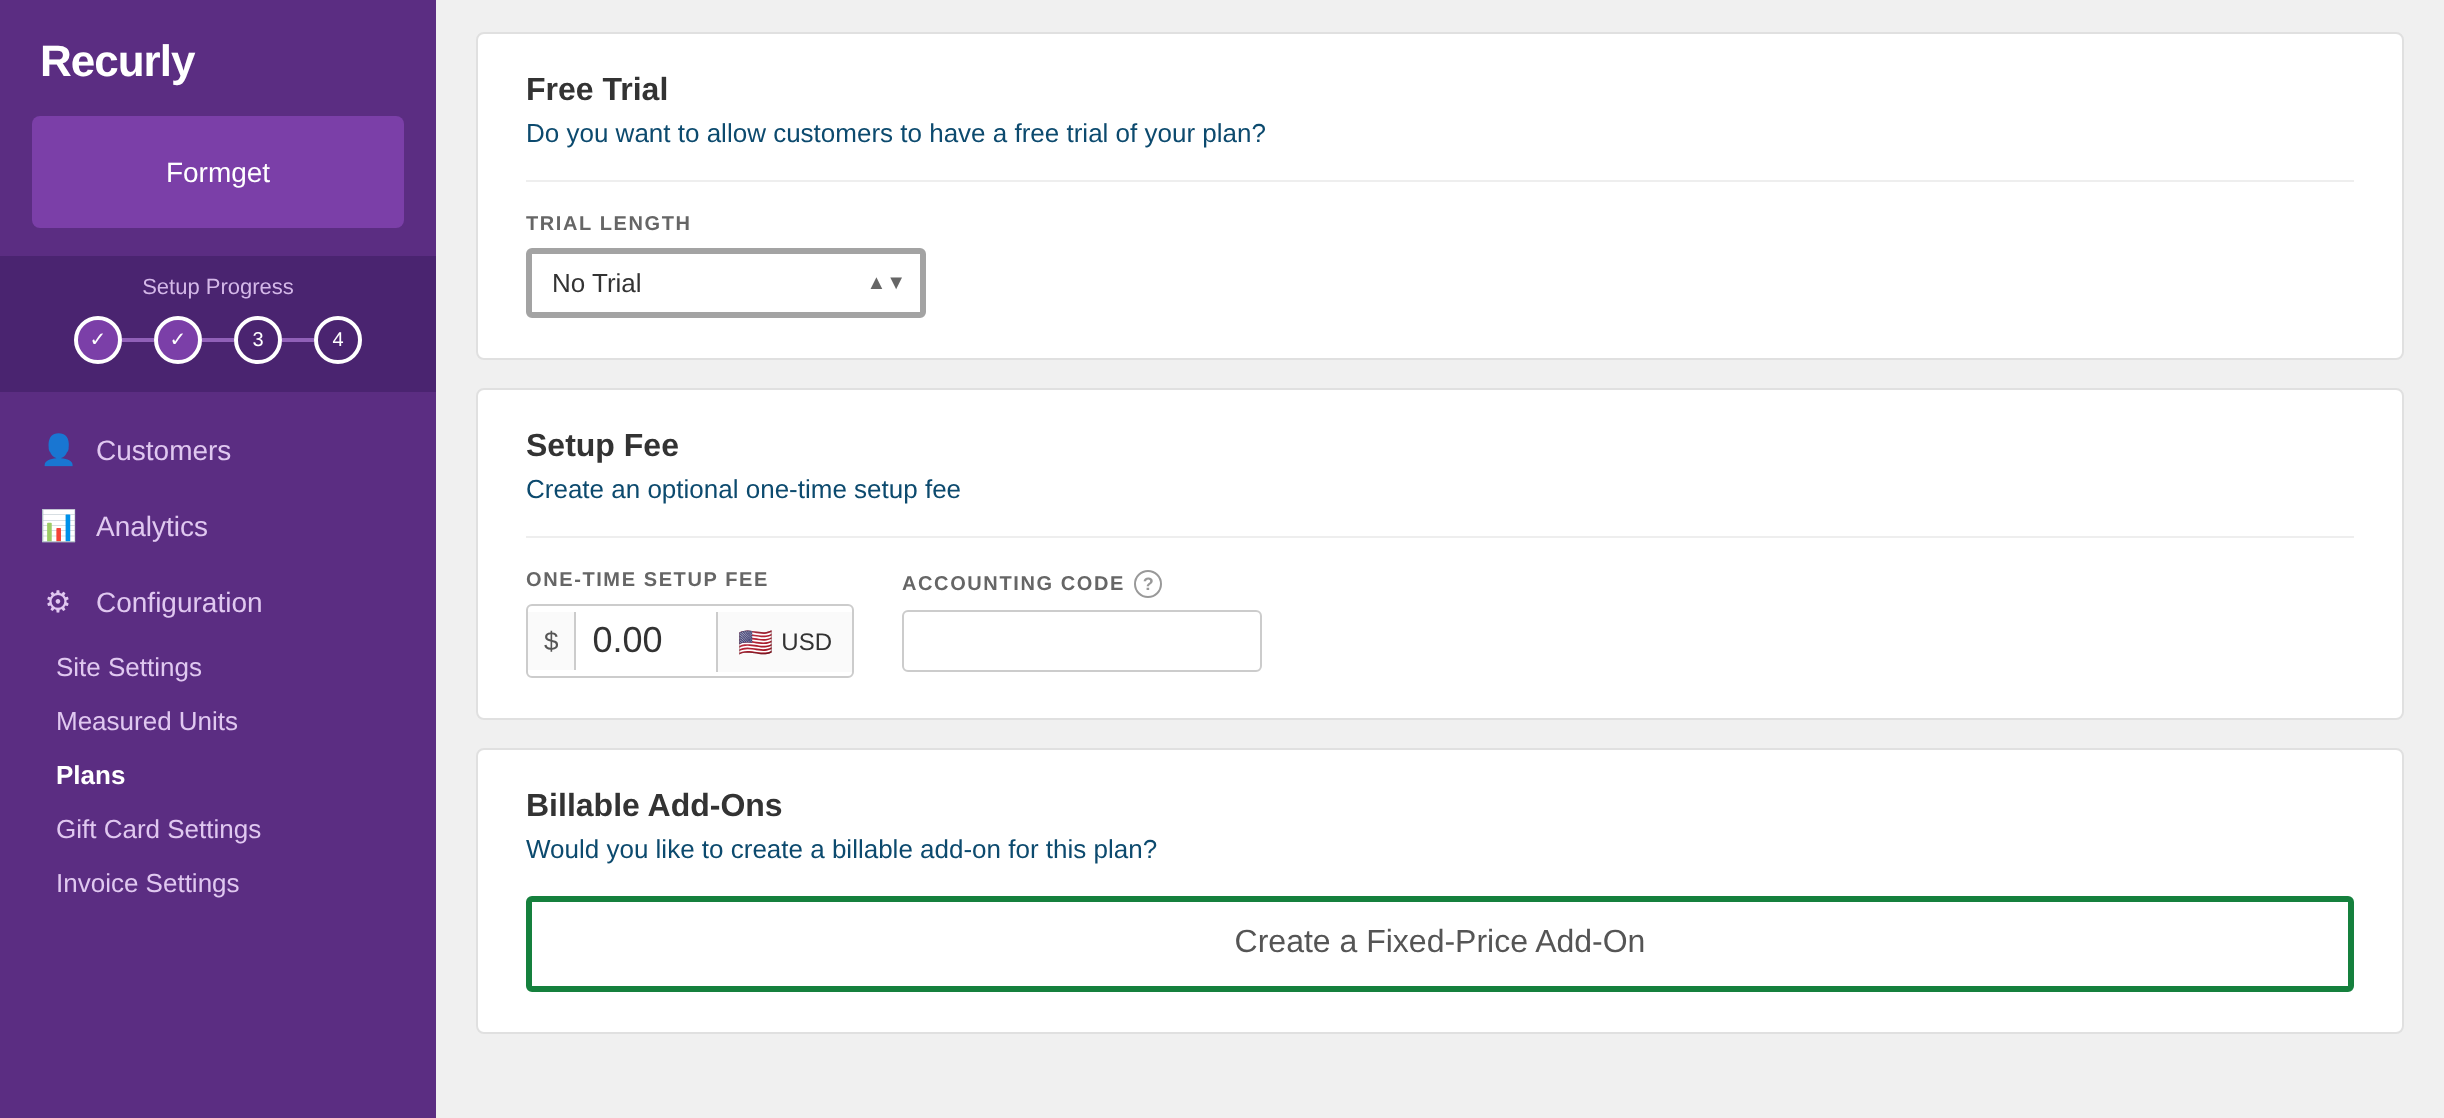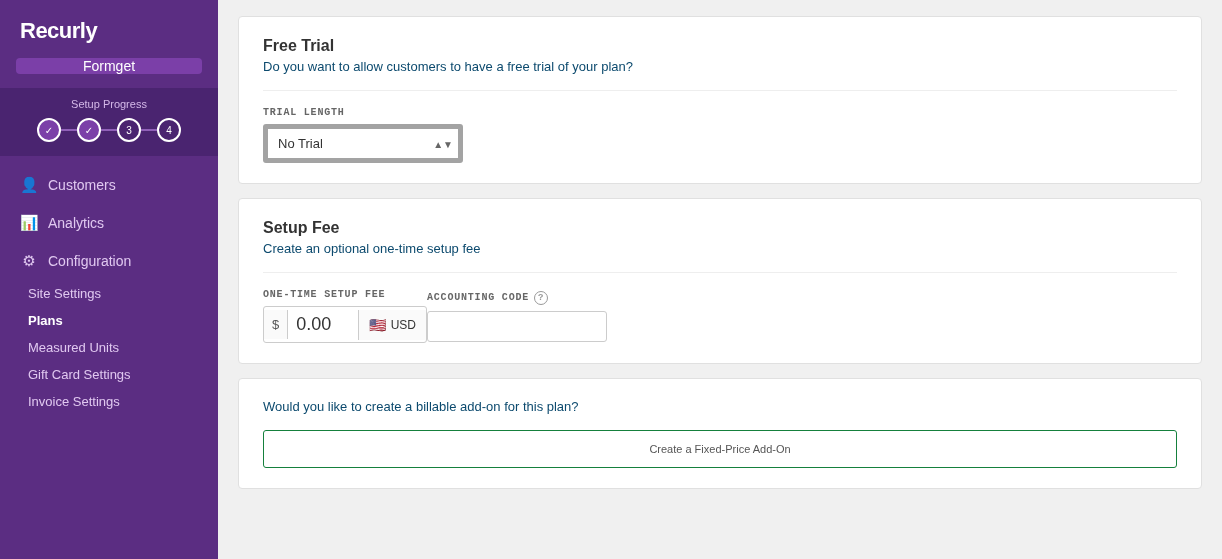--- a/index.html
+++ b/index.html
@@ -22,21 +22,21 @@
       font-weight: bold;
       letter-spacing: -0.5px;
     }
     .sidebar-logo span { color: #fff; }
 
     .formget-btn {
       margin: 0 16px 14px;
       background: #7b3fa8;
       border: none;
       color: #fff;
-      padding: 0 0;
+      padding: 20px 0;
       border-radius: 4px;
       font-size: 14px;
       cursor: pointer;
       text-align: center;
     }
 
     .setup-progress {
       background: #4a2470;
       margin: 0;
       padding: 10px 16px 14px;
@@ -120,62 +120,61 @@
     .field-label {
       font-size: 10px;
       font-weight: 700;
       color: #666;
       letter-spacing: 0.8px;
       text-transform: uppercase;
       margin-bottom: 6px;
       display: flex;
       align-items: center;
       gap: 5px;
-      font-family: Liberation Mono, monospace;
     }
     .field-label .help-icon {
       width: 14px; height: 14px;
       border-radius: 50%;
       border: 1px solid #999;
       display: inline-flex;
       align-items: center;
       justify-content: center;
       font-size: 9px;
       color: #999;
       cursor: pointer;
     }
 
     .select-wrapper {
       position: relative;
       display: inline-block;
     }
     .select-field {
       appearance: none;
-      border: 5px solid #a3a3a3;
+      border: 3px solid #a3a3a3;
       border-radius: 3px;
       padding: 7px 36px 7px 10px;
       font-size: 13px;
       color: #333;
       background: #fff;
       min-width: 200px;
       cursor: pointer;
     }
     .select-arrow {
       position: absolute;
       right: 10px;
       top: 50%;
       transform: translateY(-50%);
       pointer-events: none;
       color: #666;
       font-size: 10px;
     }
 
     .divider { border: none; border-top: 1px solid #eee; margin: 16px 0; }
 
-    .two-col { display: flex; align-items: center; }
+    .two-col { display: flex; gap: 24px; align-items: flex-start; }
     .field-group { display: flex; flex-direction: column; }
 
     .currency-input-wrapper {
       display: flex;
       align-items: center;
       border: 1px solid #ccc;
       border-radius: 3px;
       overflow: hidden;
     }
     .currency-symbol {
@@ -215,24 +214,24 @@
     }
 
     .addons-row {
       display: flex;
       gap: 14px;
       margin-top: 4px;
     }
     .addon-btn {
       flex: 1;
       padding: 12px 10px;
-      border: 1px solid #15803d;
+      border: 3px solid #15803d;
       border-radius: 3px;
       background: #fff;
-      font-size: 11px;
+      font-size: 16px;
       color: #555;
       cursor: pointer;
       text-align: center;
     }
   </style>
 </head>
 <body>
 
 <div class="sidebar">
   <div class="sidebar-logo">
@@ -261,22 +260,22 @@
     <div class="nav-item">
       <span class="nav-icon">📊</span>
       <span>Analytics</span>
     </div>
     <div class="nav-item">
       <span class="nav-icon">⚙</span>
       <span>Configuration</span>
     </div>
 
     <div class="sub-nav-item">Site Settings</div>
+    <div class="sub-nav-item">Measured Units</div>
     <div class="sub-nav-item active">Plans</div>
-    <div class="sub-nav-item">Measured Units</div>
     <div class="sub-nav-item">Gift Card Settings</div>
     <div class="sub-nav-item">Invoice Settings</div>
   </div>
 </div>
 
 <div class="main">
 
   <div class="card">
     <div class="card-title">Free Trial</div>
     <div class="card-subtitle">Do you want to allow customers to have a free trial of your plan?</div>
@@ -314,19 +313,20 @@
         <div class="field-label">
           <span>ACCOUNTING CODE</span>
           <span class="help-icon">?</span>
         </div>
         <input class="accounting-code-input" type="text" value="" style="">
       </div>
     </div>
   </div>
 
   <div class="card">
+    <div class="card-title">Billable Add-Ons</div>
     <div class="card-subtitle">Would you like to create a billable add-on for this plan?</div>
     <div class="addons-row">
       <button class="addon-btn">Create a Fixed-Price Add-On</button>
     </div>
   </div>
 
 </div>
 
 </body></html>

